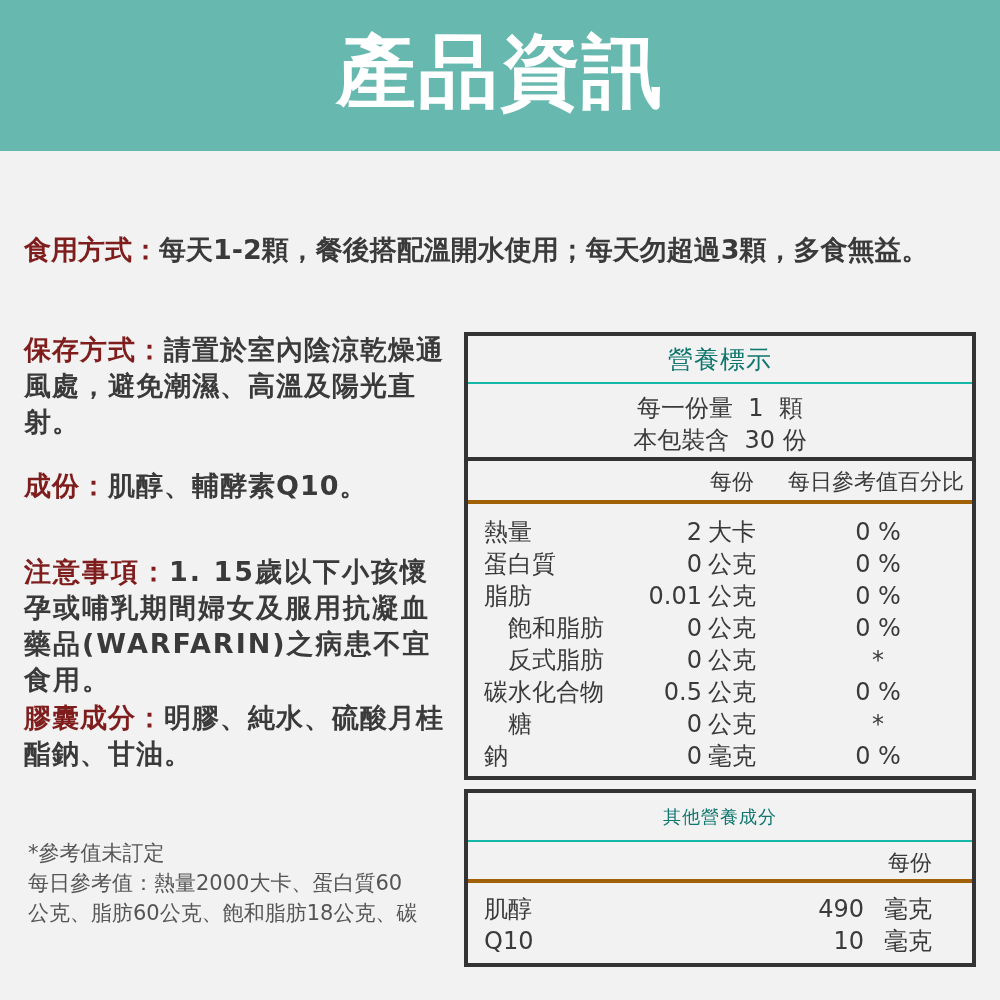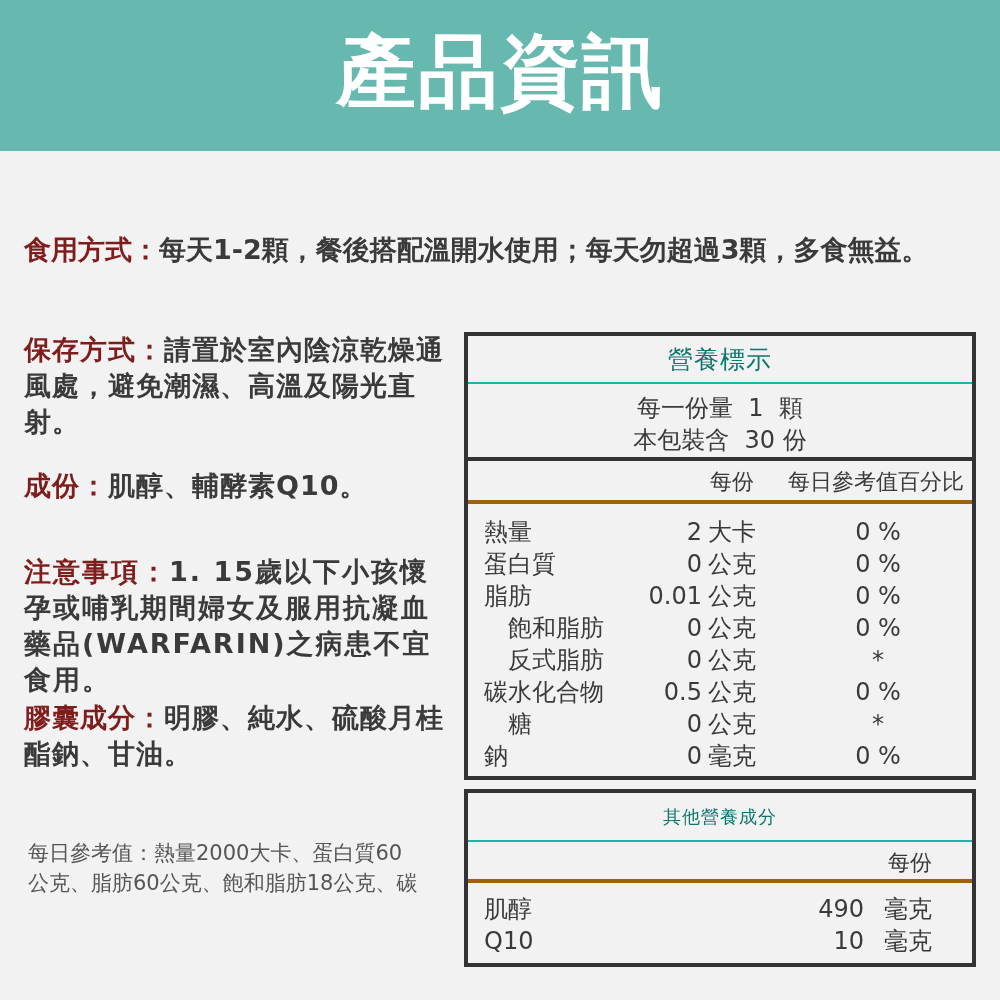--- a/index.html
+++ b/index.html
@@ -92,20 +92,21 @@
 
 <div class="para left-col caution">
   <span class="label">注意事項：</span><span>1. 15歲以下小孩懷孕或哺乳期間婦女及服用抗凝血藥品(WARFARIN)之病患不宜食用。</span>
 </div>
 
 <div class="para left-col capsule">
   <span class="label">膠囊成分：</span><span>明膠、純水、硫酸月桂酯鈉、甘油。</span>
 </div>
 
 <div class="footnote">
+  <div>*參考值未訂定</div>
   <div>每日參考值：熱量2000大卡、蛋白質60</div>
   <div>公克、脂肪60公克、飽和脂肪18公克、碳</div>
 </div>
 
 <div class="box nut">
   <div class="row-title">營養標示</div>
   <div class="serving">
     <div style="white-space:pre">每一份量  1  顆</div>
     <div style="white-space:pre">本包裝含  30 份</div>
   </div>

